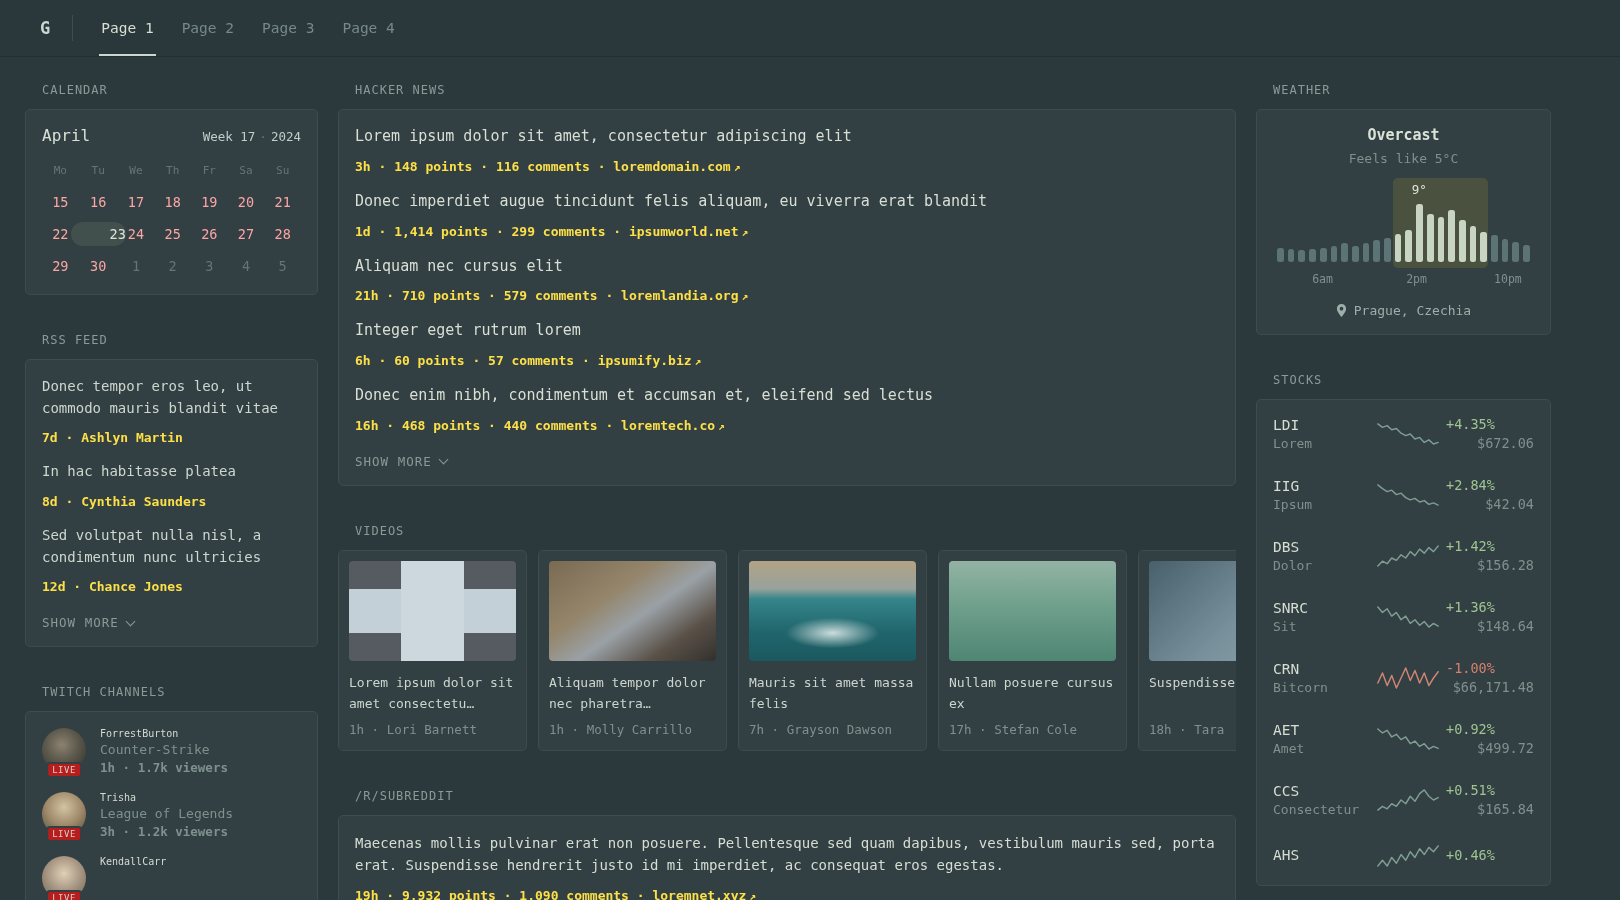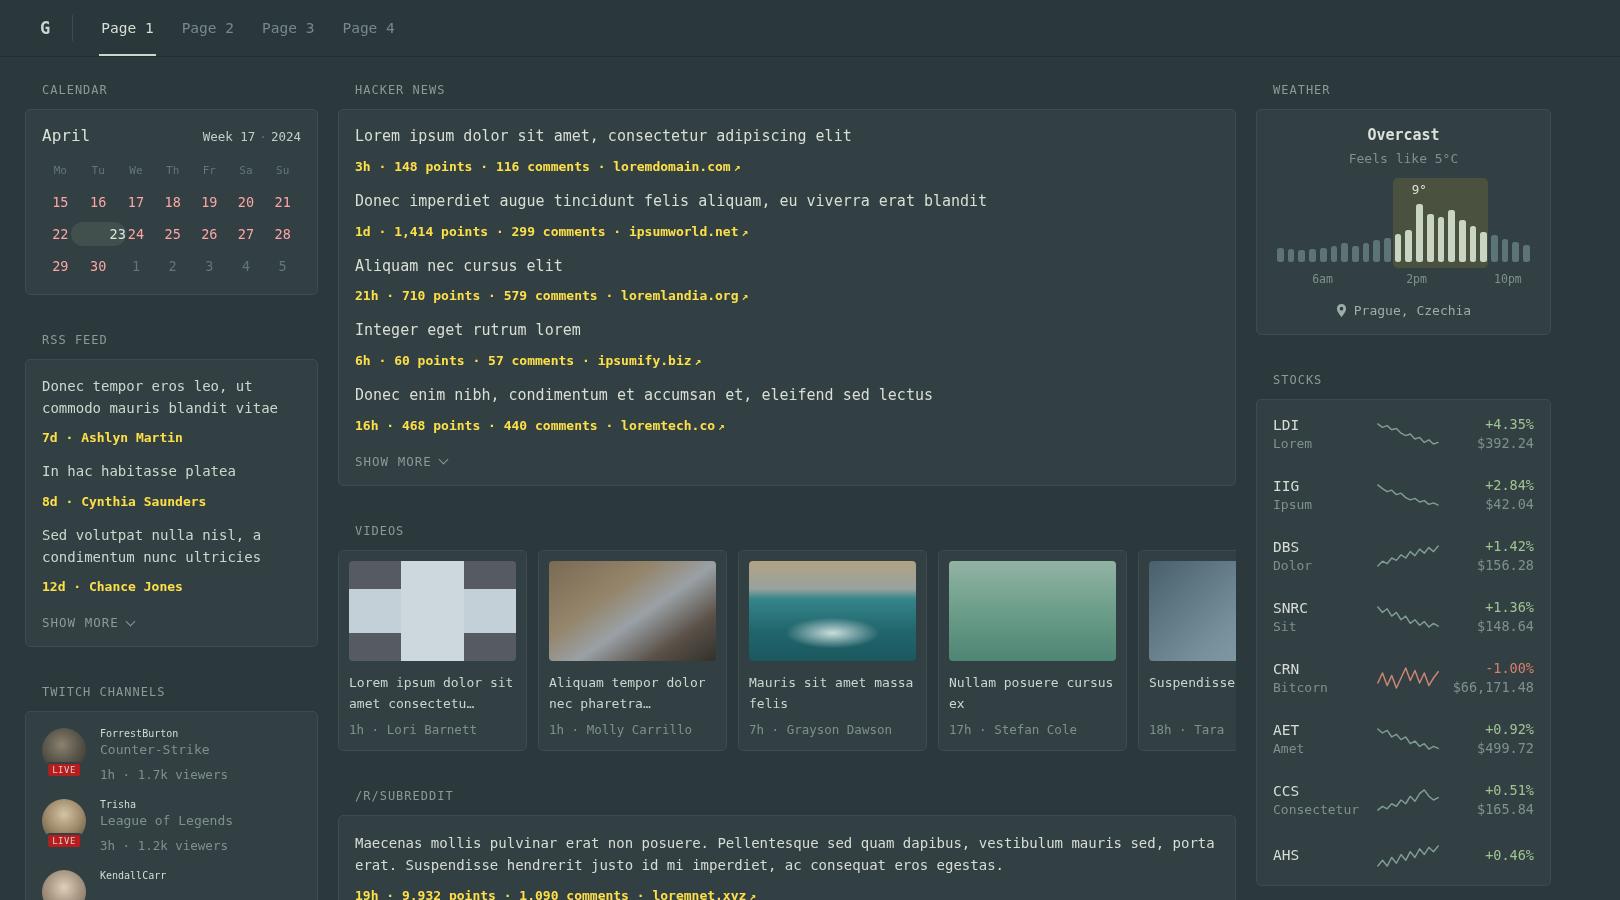--- a/index.html
+++ b/index.html
@@ -92,21 +92,21 @@
   .tw:nth-child(1) .avatar { background: radial-gradient(circle at 45% 38%, #8c8271 0%, #5c584c 45%, #2b2e2a 100%); }
   .tw:nth-child(2) .avatar { background: radial-gradient(circle at 50% 35%, #d3c3a4 0%, #a08b6b 48%, #4e443a 100%); }
   .tw:nth-child(3) .avatar { background: radial-gradient(circle at 50% 40%, #e0d0b8 0%, #a59480 50%, #6b5f52 100%); }
   .live {
     position: absolute; bottom: -6px; left: 50%; transform: translateX(-50%);
     background: #b91c1c; border: 2px solid #323f43; border-radius: 4px;
     font-size: 9px; letter-spacing: 0.5px; padding: 1px 4px; color: #ccd5cf;
   }
   .tw-name { font-size: 10px; color: #d4dcd2; }
   .tw-cat { font-size: 13px; color: #7e918d; margin-top: 3px; }
-  .tw-meta { font-size: 12.5px; color: #7e918d; margin-top: 10px; }
+  .tw-meta { font-size: 12.5px; color: #7e918d; margin-top: 3px; font-weight: bold; }
 
   
   .hn-item + .hn-item { margin-top: 17px; }
   .hn-title { font-size: 15px; line-height: 1.45; color: #d9dfd4; }
 
   
   .carousel { display: flex; gap: 11px; overflow: hidden; }
   .vcard { flex: 0 0 189px; width: 189px; background: #323f43; border: 1px solid #3e4b4f; border-radius: 5px; }
   .thumb { margin: 10px; height: 100px; border-radius: 4px; }
   .vcard:nth-child(1) .thumb {
@@ -149,21 +149,21 @@
   .w-loc { display: flex; justify-content: center; align-items: center; gap: 7px; margin-top: 17px; font-size: 13px; color: #9dafa9; }
 
   
   .stock { display: grid; grid-template-columns: 1fr 64px 88px; column-gap: 6px; align-items: center; }
   .stock + .stock { margin-top: 26px; }
   .s-sym { font-size: 14.5px; color: #d6ddd2; }
   .s-name { font-size: 13px; color: #7e918d; margin-top: 3px; }
   .spark { width: 64px; height: 26px; overflow: visible; }
   .spark polyline { stroke: #7f9d92; stroke-width: 1.6; fill: none; stroke-linejoin: round; stroke-linecap: round; }
   .stock.down .spark polyline { stroke: #cf8673; }
-  .s-change { font-size: 13.5px; color: #a0c492; text-align: right; }
+  .s-change { font-size: 13.5px; color: #a0c492; text-align: left; }
   .s-change.neg { color: #d6816b; }
   .s-price { font-size: 13.5px; color: #7e918d; text-align: right; margin-top: 3px; }
 </style>
 </head>
 <body>
 
 <header class="nav">
   <a class="logo">G</a>
   <div class="nav-sep"></div>
   <nav class="tabs">
@@ -436,21 +436,21 @@
       <h2 class="wtitle">STOCKS</h2>
       <div class="card">
 
         <a class="stock">
           <span><span class="s-sym">LDI</span><span class="s-name" style="display:block">Lorem</span></span>
           <svg class="spark" viewBox="0 0 70 26">
               <polyline points="2.0,2.0 7.1,5.7 12.2,3.8 17.2,8.4 22.3,7.0 27.4,12.1 32.5,14.8 37.5,13.0 42.6,18.5 47.7,16.7 52.8,22.2 57.8,19.4 62.9,24.0 68.0,22.2"></polyline>
             </svg>
           <span>
               <span class="s-change" style="display:block">+4.35%</span>
-              <span class="s-price" style="display:block">$392.24</span>
+              <span class="s-price" style="display:block">$672.06</span>
             </span>
         </a>
 
         <a class="stock">
           <span><span class="s-sym">IIG</span><span class="s-name" style="display:block">Ipsum</span></span>
           <svg class="spark" viewBox="0 0 70 26">
               <polyline points="2.0,2.0 7.1,6.1 12.2,9.3 17.2,7.7 22.3,12.6 27.4,11.0 32.5,15.9 37.5,18.3 42.6,16.7 47.7,20.7 52.8,19.1 57.8,23.2 62.9,21.6 68.0,24.0"></polyline>
             </svg>
           <span>
               <span class="s-change" style="display:block">+2.84%</span>

